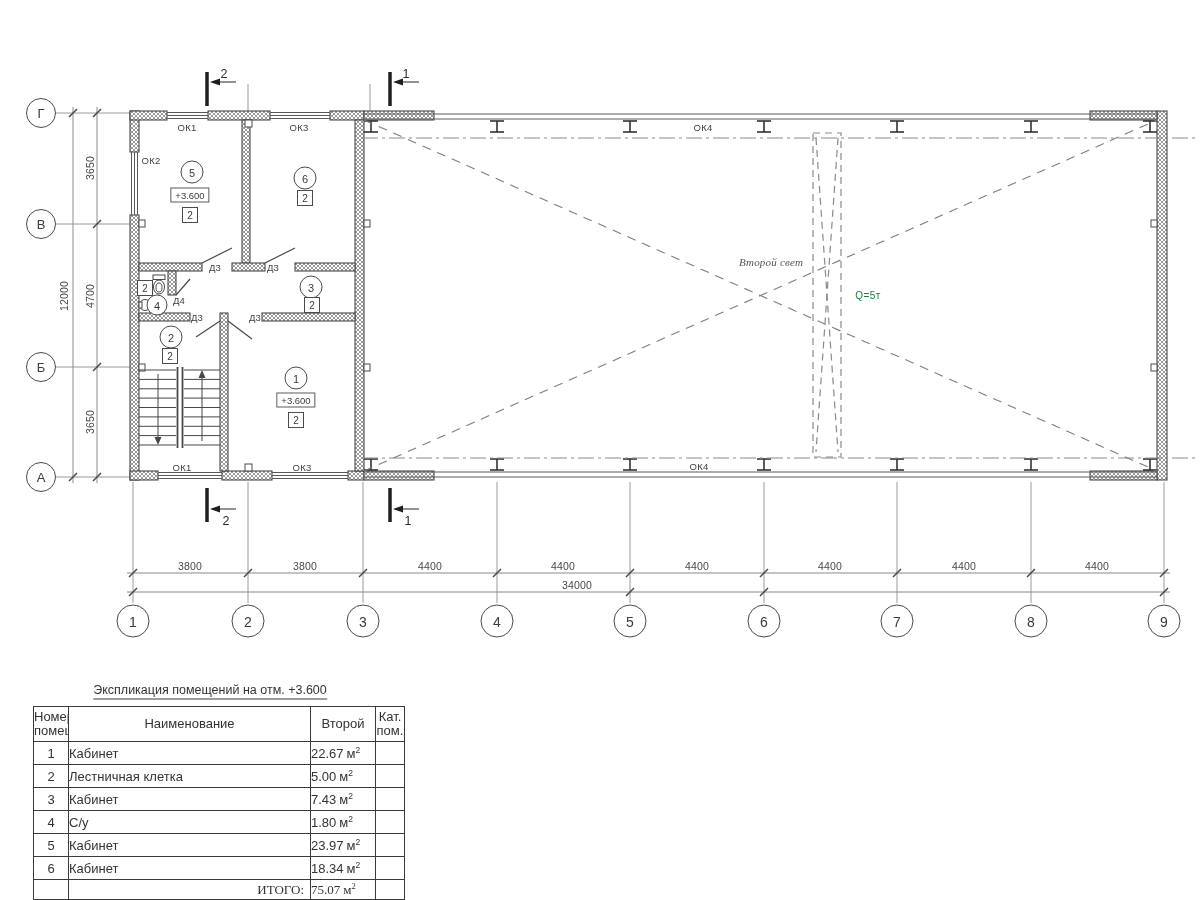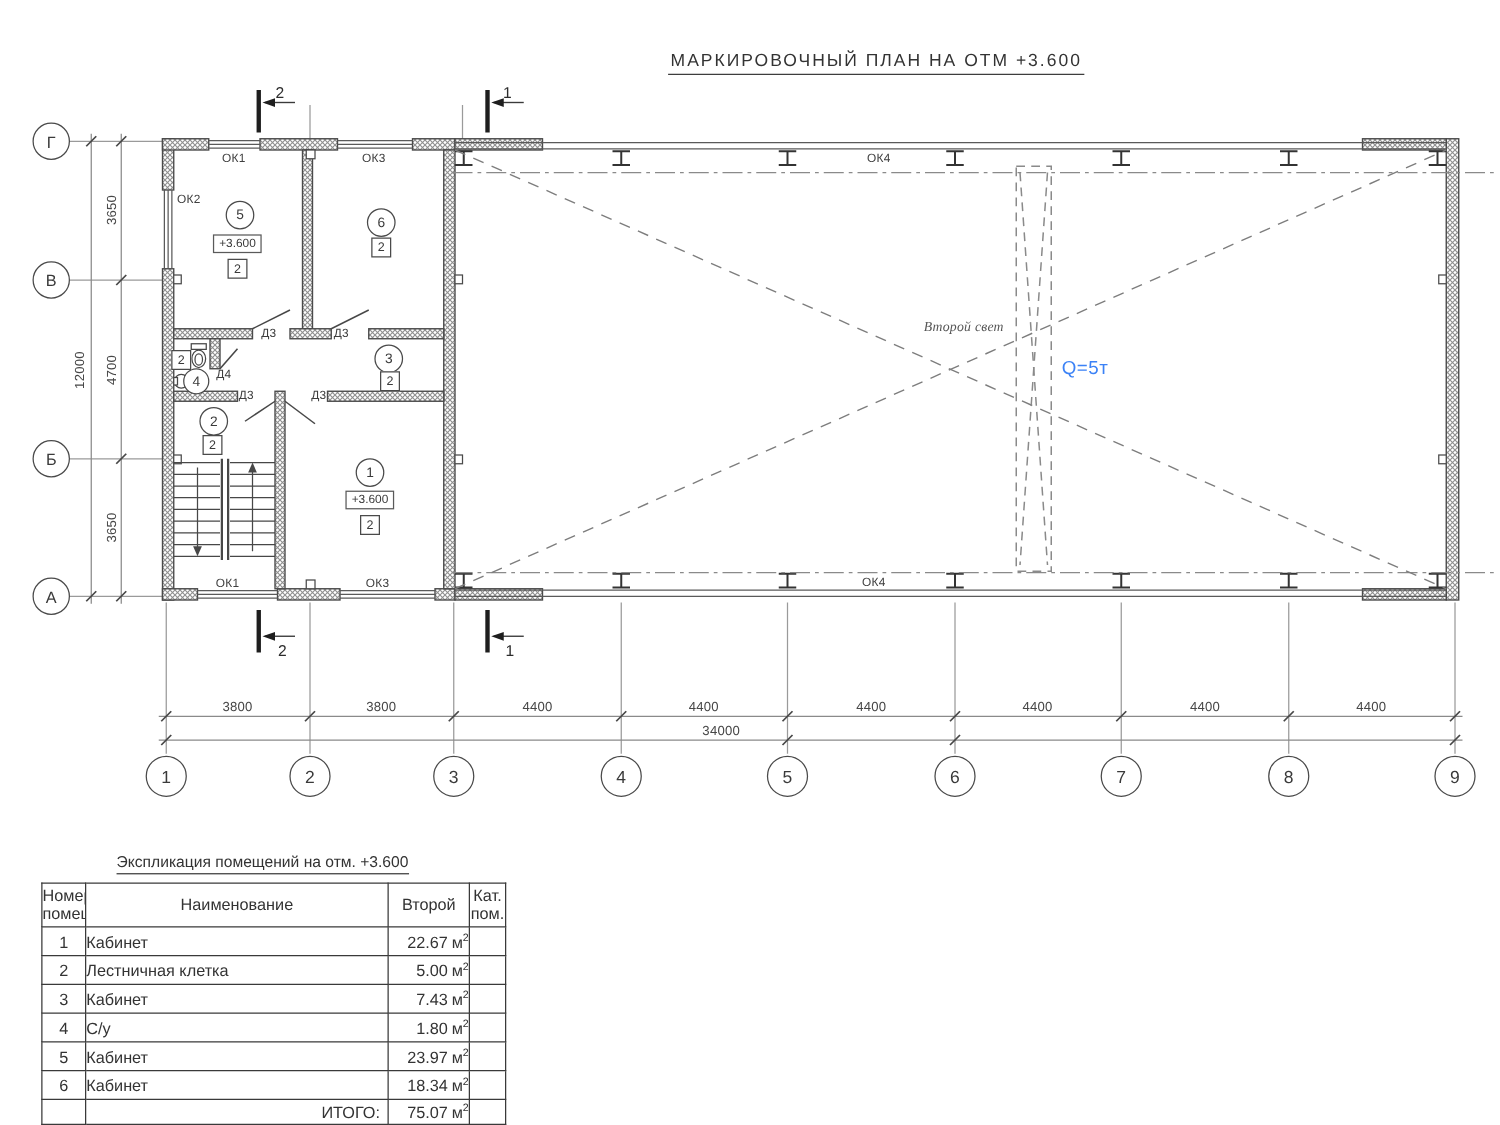--- a/index.html
+++ b/index.html
@@ -4,21 +4,21 @@
 <style>
   html,body{margin:0;padding:0;background:#ffffff;}
   .sheet{position:relative;width:1200px;height:900px;background:#fff;overflow:hidden;
          font-family:"Liberation Sans", sans-serif;color:#3d3d3d;}
   svg.draw{position:absolute;left:0;top:0;z-index:1;}
   .lbl{position:absolute;transform:translate(-50%,-50%);font-size:9.5px;color:#3f3f3f;
        white-space:nowrap;letter-spacing:.2px;z-index:3;background:transparent;}
   .lbl.dim{font-size:10.5px;color:#474747;}
   .lbl.rot{transform:translate(-50%,-50%) rotate(-90deg);}
   .lbl.sec{font-size:12.5px;color:#2c2c2c;}
-  .lbl.crane{font-size:15px;color:#3b82f6;letter-spacing:.4px;}
+  .lbl.crane{font-size:10px;color:#15803d;letter-spacing:.4px;}
   .lbl.ital{font-family:"Liberation Serif", serif;font-style:italic;font-size:11px;color:#555;}
   .page-title{position:absolute;left:701px;top:50px;transform:translate(-50%,-50%);
        font-size:14px;letter-spacing:1.6px;color:#333;border-bottom:1.3px solid #3d3d3d;
        padding:0 2px 3px 2px;white-space:nowrap;z-index:3;}
   .bubble{position:absolute;transform:translate(-50%,-50%);border:1.2px solid #4a4a4a;
        border-radius:50%;display:flex;align-items:center;justify-content:center;
        background:#fff;box-sizing:border-box;z-index:3;color:#3a3a3a;}
   .bubble.row{width:30px;height:30px;font-size:13px;}
   .bubble.col{width:33px;height:33px;font-size:14px;}
   .marker-circle{position:absolute;transform:translate(-50%,-50%);width:21px;height:21px;
@@ -31,25 +31,25 @@
        font-size:10px;background:#fff;z-index:3;color:#3a3a3a;}
   .tbl-title{position:absolute;left:210px;top:691px;transform:translate(-50%,-50%);
        font-size:12.5px;color:#333;border-bottom:1px solid #3d3d3d;padding-bottom:2px;
        white-space:nowrap;z-index:3;}
   table.expl{position:absolute;left:33px;top:706px;width:371px;border-collapse:collapse;
        table-layout:fixed;z-index:3;font-size:13px;color:#333;}
   table.expl td,table.expl th{border:1.5px solid #3a3a3a;padding:0;font-weight:normal;
        overflow:hidden;white-space:nowrap;}
   table.expl th{height:34px;text-align:center;line-height:1.1;font-size:13px;}
   table.expl td{height:22px;}
-  table.expl tr.total td{height:19px;}
+  table.expl tr.total td{height:19px;font-family:Liberation Serif, serif;}
   td.c-num{text-align:center;}
   td.c-name{padding-left:8px;}
   td.c-name.right{text-align:right;padding-right:6px;}
-  td.c-area{padding-left:6px;text-align:right;}
+  td.c-area{padding-left:6px;}
   sup.sq{font-size:8.5px;vertical-align:super;line-height:0;}
   .unit{margin-left:3px;}
 </style>
 </head>
 <body>
 
 <div class="sheet">
 
   <svg class="draw" width="1200" height="900" viewBox="0 0 1200 900">
     <defs>
@@ -332,21 +332,20 @@
       </g>
       <g fill="#1e1e1e" stroke="none">
         <polygon points="210,82 220,78.5 220,85.5"></polygon>
           <polygon points="393,82 403,78.5 403,85.5"></polygon>
         <polygon points="210,509 220,505.5 220,512.5"></polygon>
           <polygon points="393,509 403,505.5 403,512.5"></polygon>
       </g>
     </g>
   </svg>
 
-  <div class="page-title">МАРКИРОВОЧНЫЙ ПЛАН НА ОТМ +3.600</div>
 
   <span class="lbl sec" style="left:224px;top:74px">2</span>
   <span class="lbl sec" style="left:406px;top:74px">1</span>
   <span class="lbl sec" style="left:226px;top:521px">2</span>
   <span class="lbl sec" style="left:408px;top:521px">1</span>
 
   <div class="bubble row" style="left:41px;top:113px">Г</div>
   <div class="bubble row" style="left:41px;top:224px">В</div>
   <div class="bubble row" style="left:41px;top:367px">Б</div>
   <div class="bubble row" style="left:41px;top:477px">А</div>

